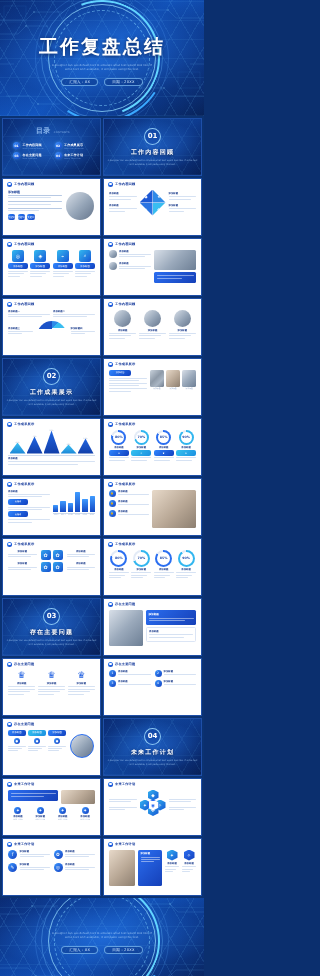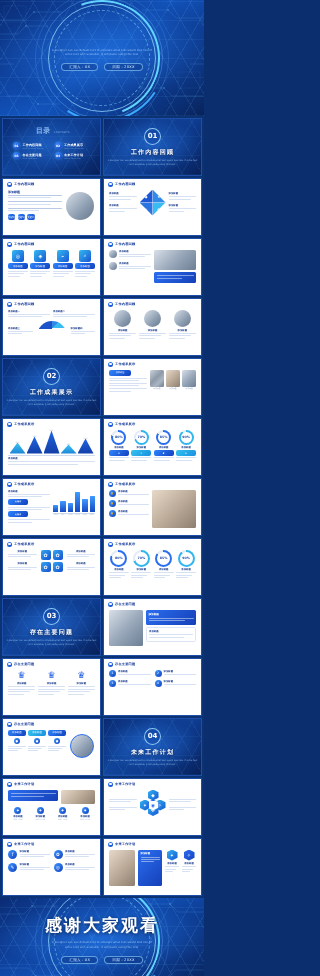--- a/index.html
+++ b/index.html
@@ -213,20 +213,21 @@
     </svg>
     <div class="ringwrap">
       <div class="ring r4"></div>
         <div class="ring r3"></div>
       <div class="ring arcB"></div>
         <div class="ring arcA"></div>
       <div class="ring r2"></div>
         <div class="ring r1"></div>
     </div>
     <div class="hero-in">
+      <div class="hero-title">工作复盘总结</div>
       <div class="hero-sub">A designer can use default text to simulate what text would look like. If some text isn't available, it will paste using this text.</div>
       <div class="hero-pills">
         <div class="pill">汇报人：XX</div>
         <div class="pill">日期：20XX</div>
       </div>
     </div>
   </div>
 
   <div class="grid">
 
@@ -1073,21 +1074,20 @@
     </svg>
     <div class="ringwrap">
       <div class="ring r4"></div>
         <div class="ring r3"></div>
       <div class="ring arcB"></div>
         <div class="ring arcA"></div>
       <div class="ring r2"></div>
         <div class="ring r1"></div>
     </div>
     <div class="hero-in">
-      <div class="hero-title">感谢大家观看</div>
       <div class="hero-sub">A designer can use default text to simulate what text would look like. If some text isn't available, it will paste using this text.</div>
       <div class="hero-pills">
         <div class="pill">汇报人：XX</div>
         <div class="pill">日期：20XX</div>
       </div>
     </div>
   </div>
 
 </div>
 

